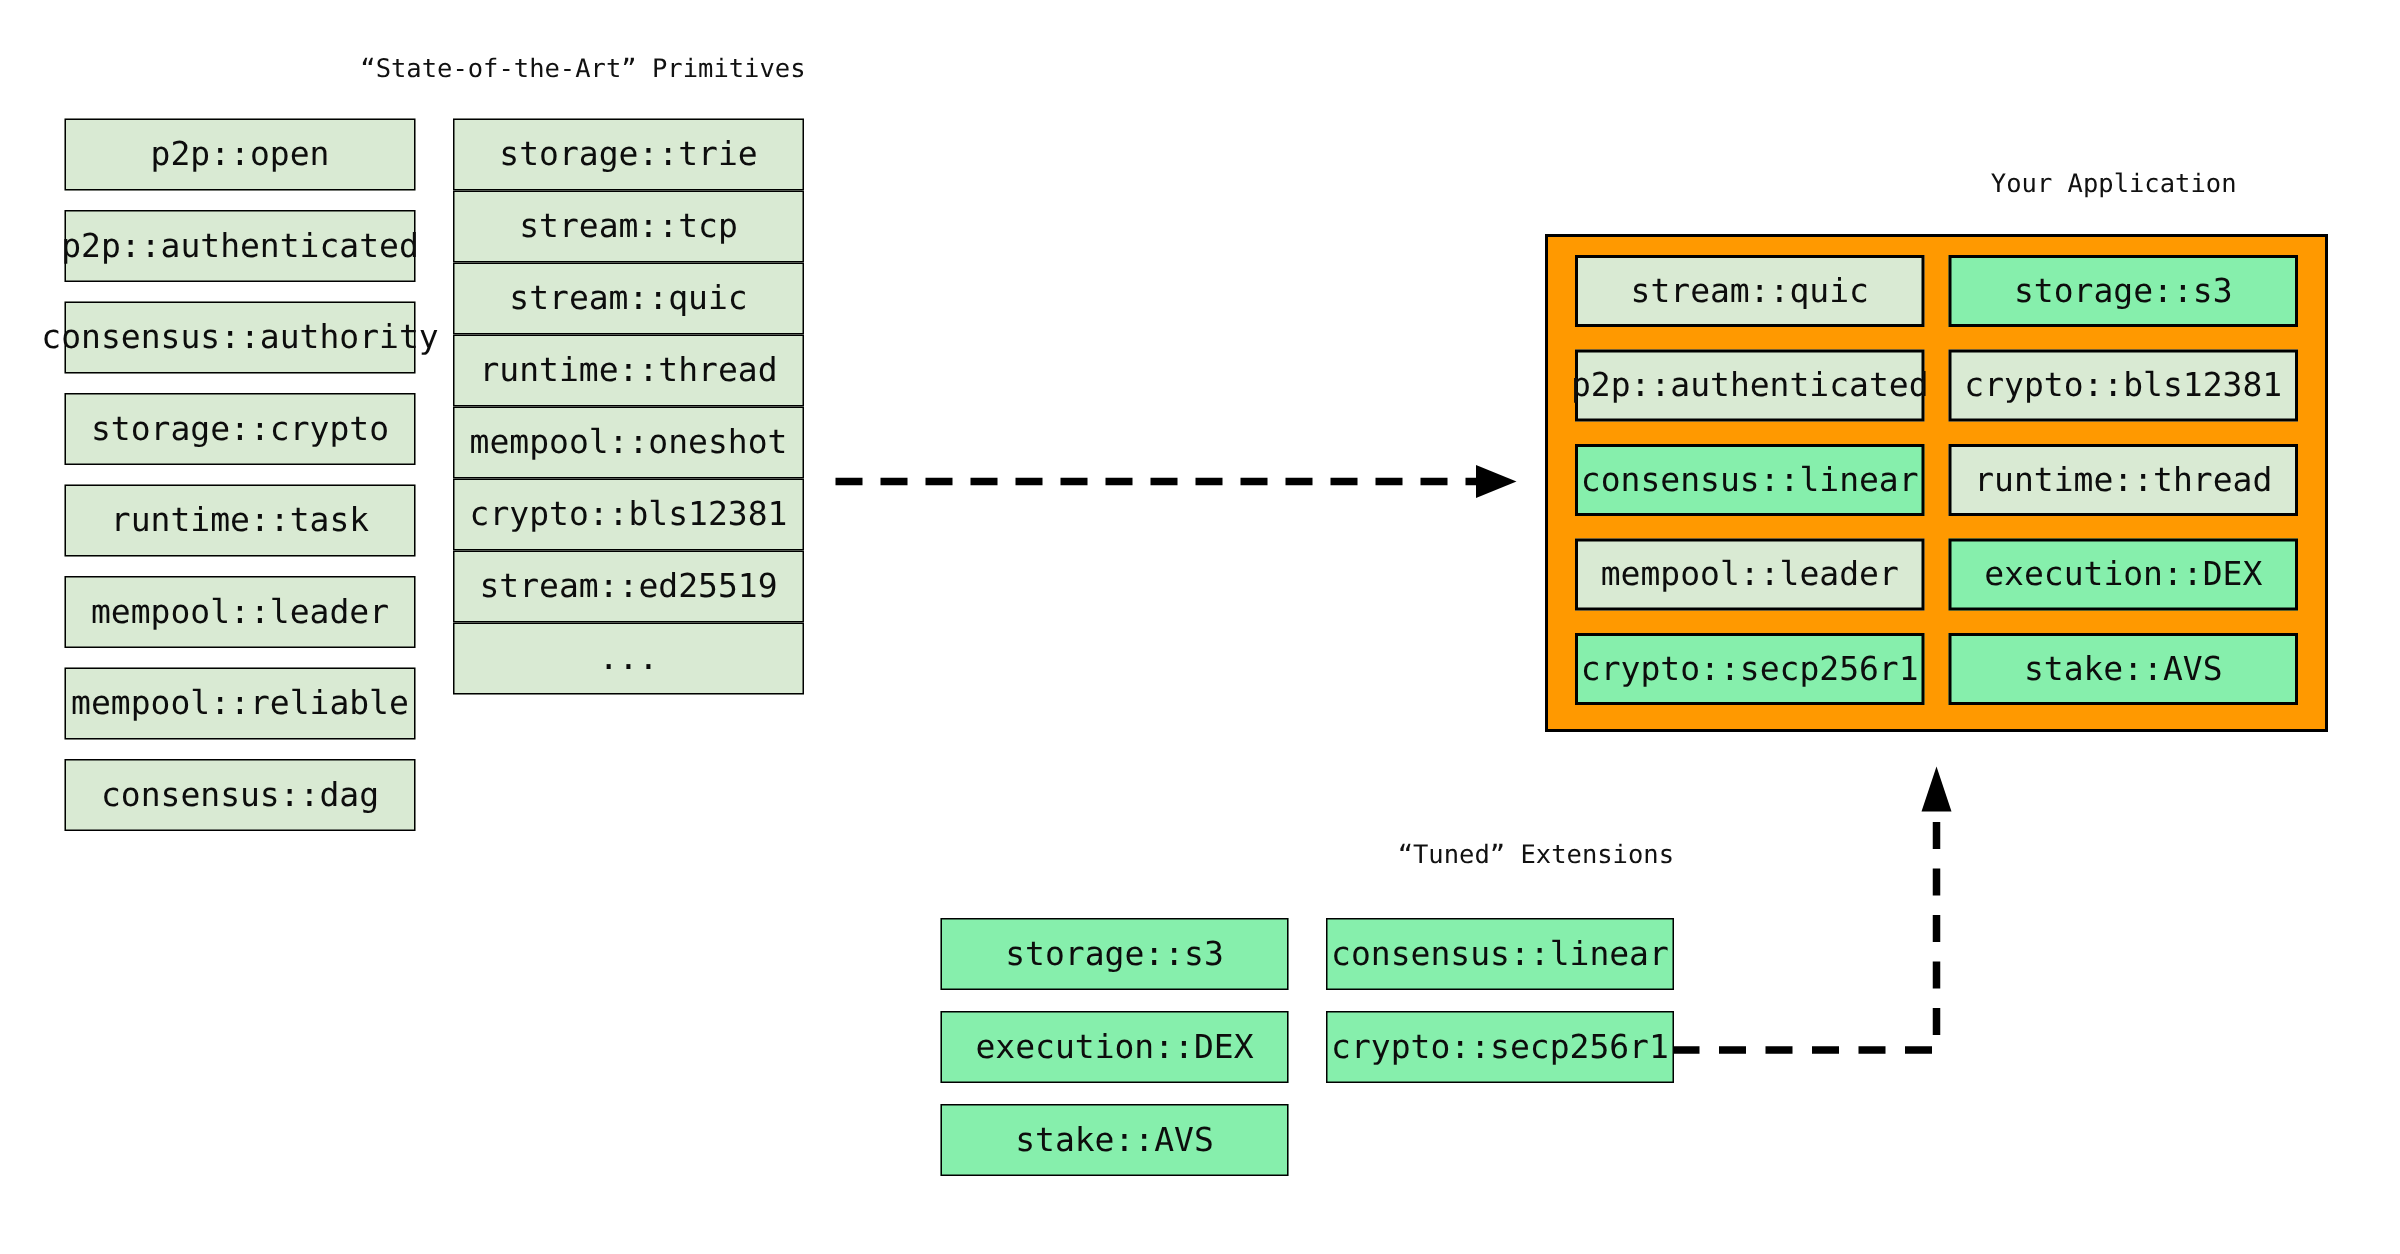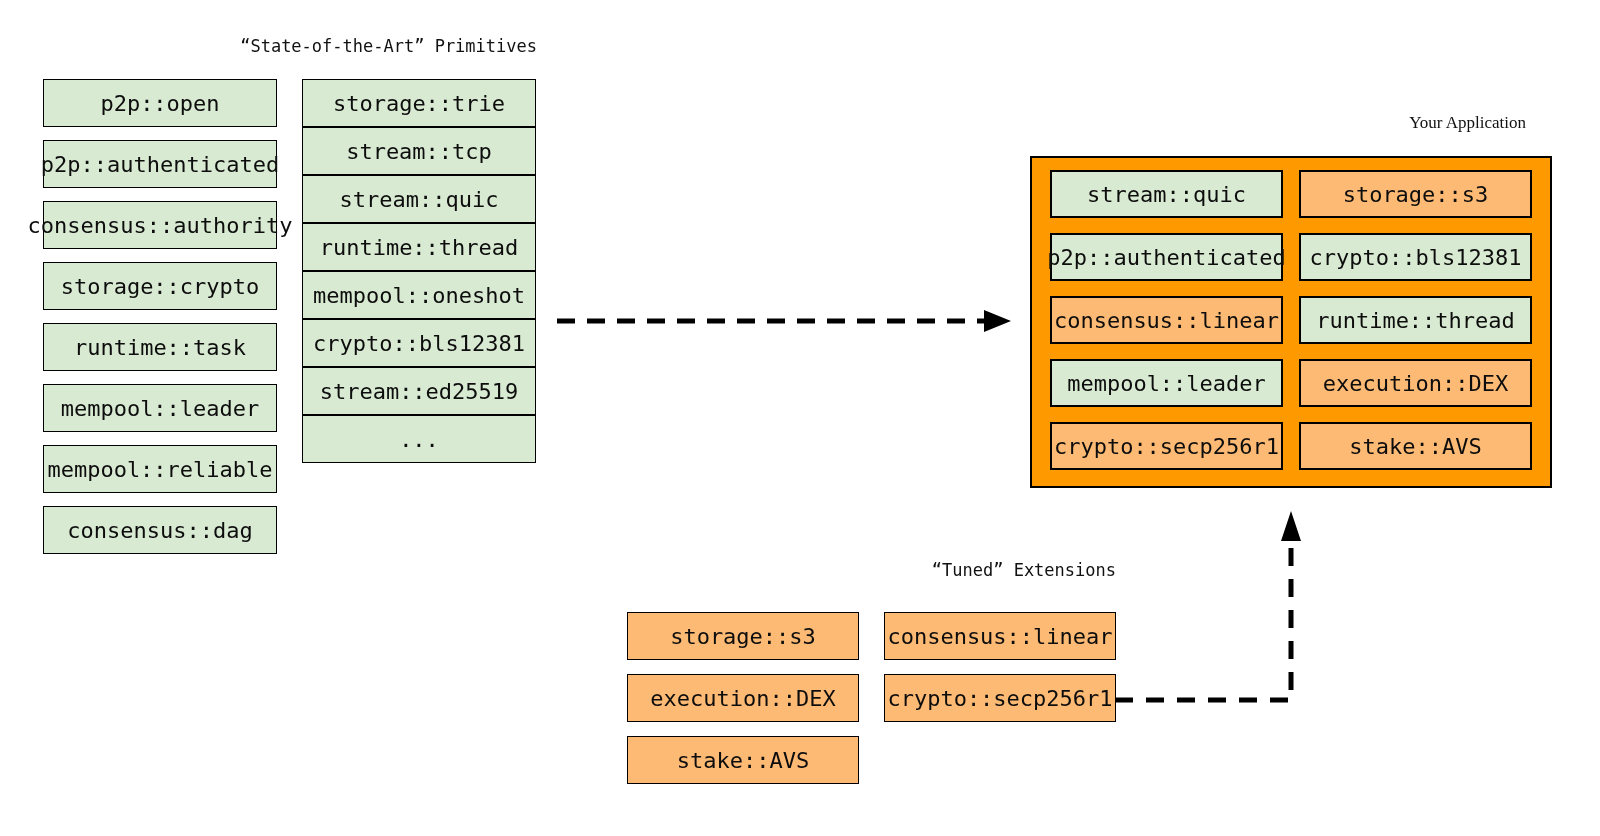--- a/index.html
+++ b/index.html
@@ -30,29 +30,29 @@
     height: 48px;
     border: 1.6px solid #000000;
     display: flex;
     align-items: center;
     justify-content: center;
     font-size: 22px;
     color: #0d0d0d;
     white-space: nowrap;
   }
   .green { background: #d9ead3; }
-  .pink  { background: #fdba74; }
+  .pink  { background: #86efac; }
 
   
   #prim-title { left: 43px; top: 36px; width: 494px; }
   #prim-col-a { left: 43px;  top: 79px; width: 234px; gap: 13px; }
   #prim-col-b { left: 302px; top: 79px; width: 234px; }
 
   
-  #app-title { left: 1004px; top: 113px; width: 522px; font-family: Liberation Serif, serif; }
+  #app-title { left: 969px; top: 113px; width: 522px; }
   #app-box {
     position: absolute;
     left: 1030px; top: 156px;
     width: 522px; height: 332px;
     box-sizing: border-box;
     background: #ff9900;
     border: 2.5px solid #000000;
   }
   #app-col-a { left: 1050px; top: 170px; width: 233px; gap: 15px; }
   #app-col-b { left: 1299px; top: 170px; width: 233px; gap: 15px; }

